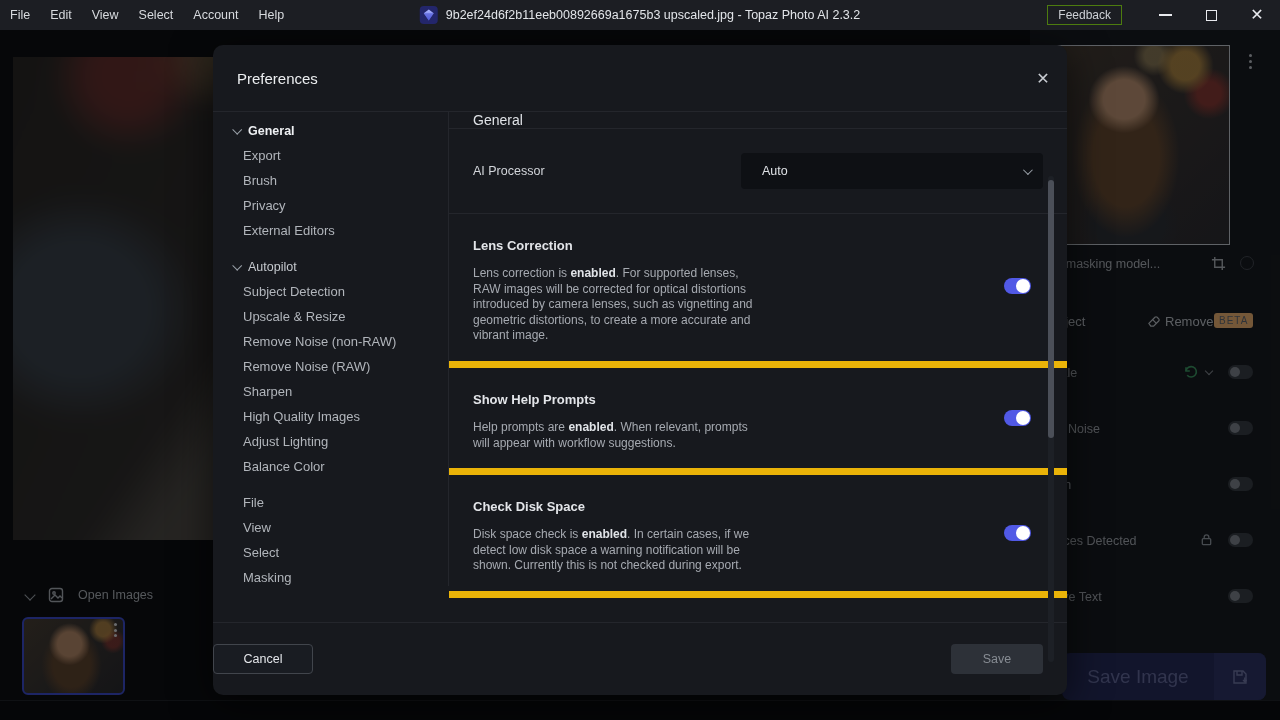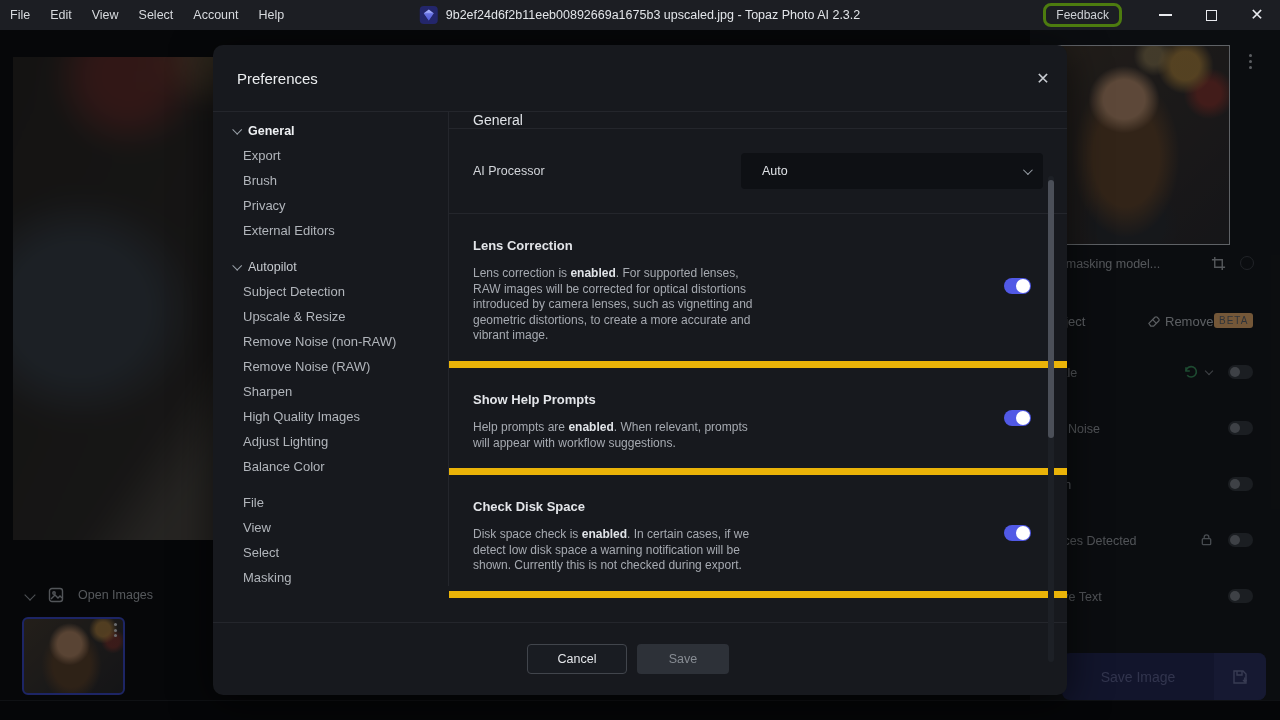--- a/index.html
+++ b/index.html
@@ -7,21 +7,21 @@
   body { background:#0a0b0d; font-family:"Liberation Sans", sans-serif; color:#e4e6ea; position:relative; }
 
   
   .menubar { position:absolute; left:0; top:0; width:1280px; height:30px; background:#1c1e23; z-index:30; display:flex; align-items:center; }
   .menu-item { padding:0 10px; font-size:12.5px; color:#d7dade; height:30px; line-height:30px; cursor:default; }
   .titlebox { position:absolute; left:50%; top:0; transform:translateX(-50%); height:30px; display:flex; align-items:center; gap:8px; }
   .gem { width:18px; height:18px; border-radius:4px; background:#23266b; display:flex; align-items:center; justify-content:center; }
   .gem svg { width:14px; height:14px; }
   .win-title { font-size:12.5px; color:#e2e5e9; white-space:nowrap; }
   .titlebar-right { position:absolute; right:0; top:0; height:30px; display:flex; align-items:center; }
-  .feedback-btn { border:3px solid #4d7c0f; border-radius:8px; color:#ced1d6; font-size:12px; padding:2px 10px; margin-right:20px; background:transparent; }
+  .feedback-btn { border:1px solid #4d7c0f; border-radius:0; color:#ced1d6; font-size:12px; padding:2px 10px; margin-right:20px; background:transparent; }
   .win-ctl { width:46px; height:30px; display:flex; align-items:center; justify-content:center; color:#e8eaee; }
   .ctl-min { width:13px; height:2px; background:#e8eaee; }
   .ctl-max { width:11px; height:11px; border:1.5px solid #e8eaee; }
   .ctl-close { font-size:16px; line-height:1; }
 
   
   .workspace { position:absolute; left:0; top:30px; width:1280px; height:690px; background:#0a0b0d; z-index:1; }
   .canvas-photo { position:absolute; left:13px; top:27px; width:440px; height:483px; overflow:hidden; background:#24211f; }
   .canvas-photo .grad { position:absolute; left:-5%; top:-5%; width:110%; height:110%; filter:blur(9px);
     background:
@@ -67,21 +67,21 @@
   .eraser-ic { position:absolute; left:117px; top:283px; width:15px; height:15px; color:#c6cad0; }
   .tab-remove { position:absolute; left:135px; top:284px; font-size:13px; color:#c6cad0; }
   .beta-badge { position:absolute; left:184px; top:283px; font-size:10px; letter-spacing:1px; color:#666c74; background:#fdba74; border-radius:3px; padding:2px 5px; }
   .panel-row-label { position:absolute; font-size:12.5px; color:#aeb2b9; white-space:nowrap; }
   .toggle-off { position:absolute; left:198px; width:25px; height:14px; border-radius:7px; background:#383c43; }
   .toggle-off i { position:absolute; left:2px; top:2px; width:10px; height:10px; border-radius:50%; background:#858a92; }
   .undo-ic { position:absolute; left:153px; top:334px; width:16px; height:16px; color:#3d9e63; }
   .mini-chev { position:absolute; left:176px; top:338px; width:6px; height:6px; border-right:1.4px solid #8a8f96; border-bottom:1.4px solid #8a8f96; transform:rotate(45deg); }
   .lock-ic { position:absolute; left:170px; top:503px; width:13px; height:13px; color:#9aa0a8; }
   .save-image-btn { position:absolute; left:32px; top:623px; width:204px; height:47px; border-radius:8px; background:#24285a; display:flex; align-items:center; }
-  .save-image-label { flex:1; text-align:center; font-size:14px; color:#696ea2; }
+  .save-image-label { flex:1; text-align:center; font-size:19px; color:#696ea2; }
   .save-image-iconbox { width:52px; height:47px; background:#2d3166; border-radius:0 8px 8px 0; display:flex; align-items:center; justify-content:center; color:#787da f; color:#787daf; }
   .save-image-iconbox svg { width:18px; height:18px; }
 
   .bottom-strip { position:absolute; left:0; top:670px; width:1280px; height:20px; background:#07080a; border-top:1px solid #1d1f24; }
 
   
   .dim { position:absolute; left:0; top:30px; width:1280px; height:690px; background:rgba(4,5,7,.55); z-index:5; }
 
   
   .dialog { position:absolute; left:213px; top:45px; width:854px; height:650px; background:#17191e; border-radius:10px; z-index:10; box-shadow:0 8px 40px rgba(0,0,0,.6); display:flex; flex-direction:column; }
@@ -113,21 +113,21 @@
   .setting-desc b { color:#e0e3e7; }
   .toggle-on { position:absolute; right:36px; width:27px; height:16px; border-radius:8px; background:#5159e6; cursor:pointer; }
   .toggle-on i { position:absolute; right:1px; top:1px; width:14px; height:14px; border-radius:50%; background:#ffffff; }
   .setting-row.r1 .toggle-on { top:64px; }
   .setting-row.r2 .toggle-on { top:42px; }
   .setting-row.r3 .toggle-on { top:50px; }
 
   .dlg-scrollbar { position:absolute; right:13px; top:131px; width:6px; height:486px; background:#1d2026; border-radius:3px; z-index:12; }
   .dlg-scroll-thumb { position:absolute; left:0; top:4px; width:6px; height:258px; background:#4b4f58; border-radius:3px; }
 
-  .dlg-footer { height:73px; border-top:1px solid #24262c; display:flex; align-items:center; justify-content:center; gap:10px; padding-right:24px;margin-top:36px; }
+  .dlg-footer { height:73px; border-top:1px solid #24262c; display:flex; align-items:center; justify-content:space-between; gap:10px; padding-right:24px;margin-top:36px; }
   .btn { height:30px; border-radius:4px; font-size:12.5px; font-family:"Liberation Sans",sans-serif; cursor:pointer; }
   .btn-cancel { width:100px; background:#191c22; border:1px solid #41454c; color:#e4e6ea; }
   .btn-save { width:92px; background:#2d3138; border:none; color:#878c93; }
 </style>
 </head>
 <body>
 
 <div class="workspace">
 
   <div class="canvas-photo">

